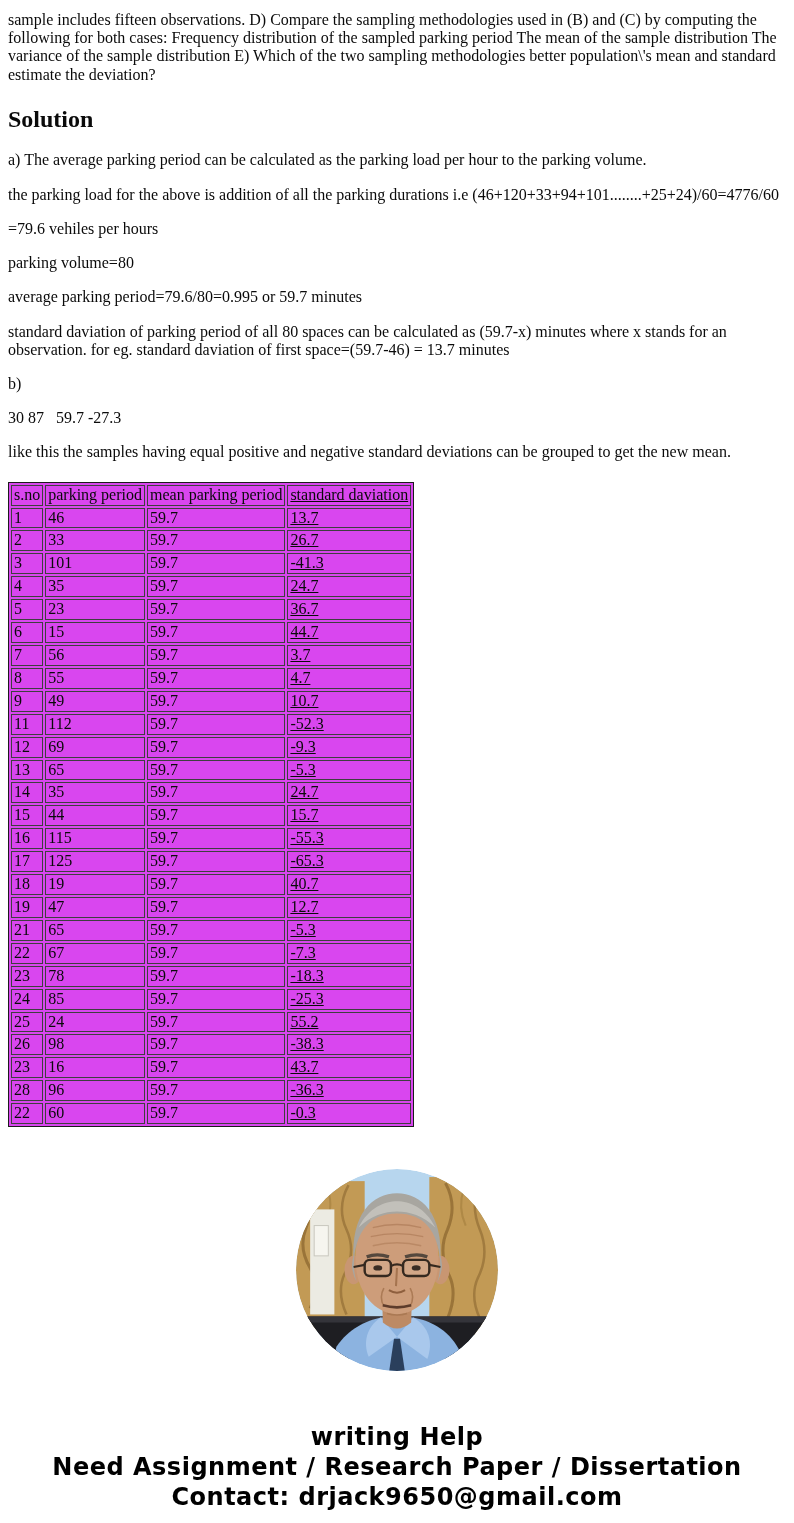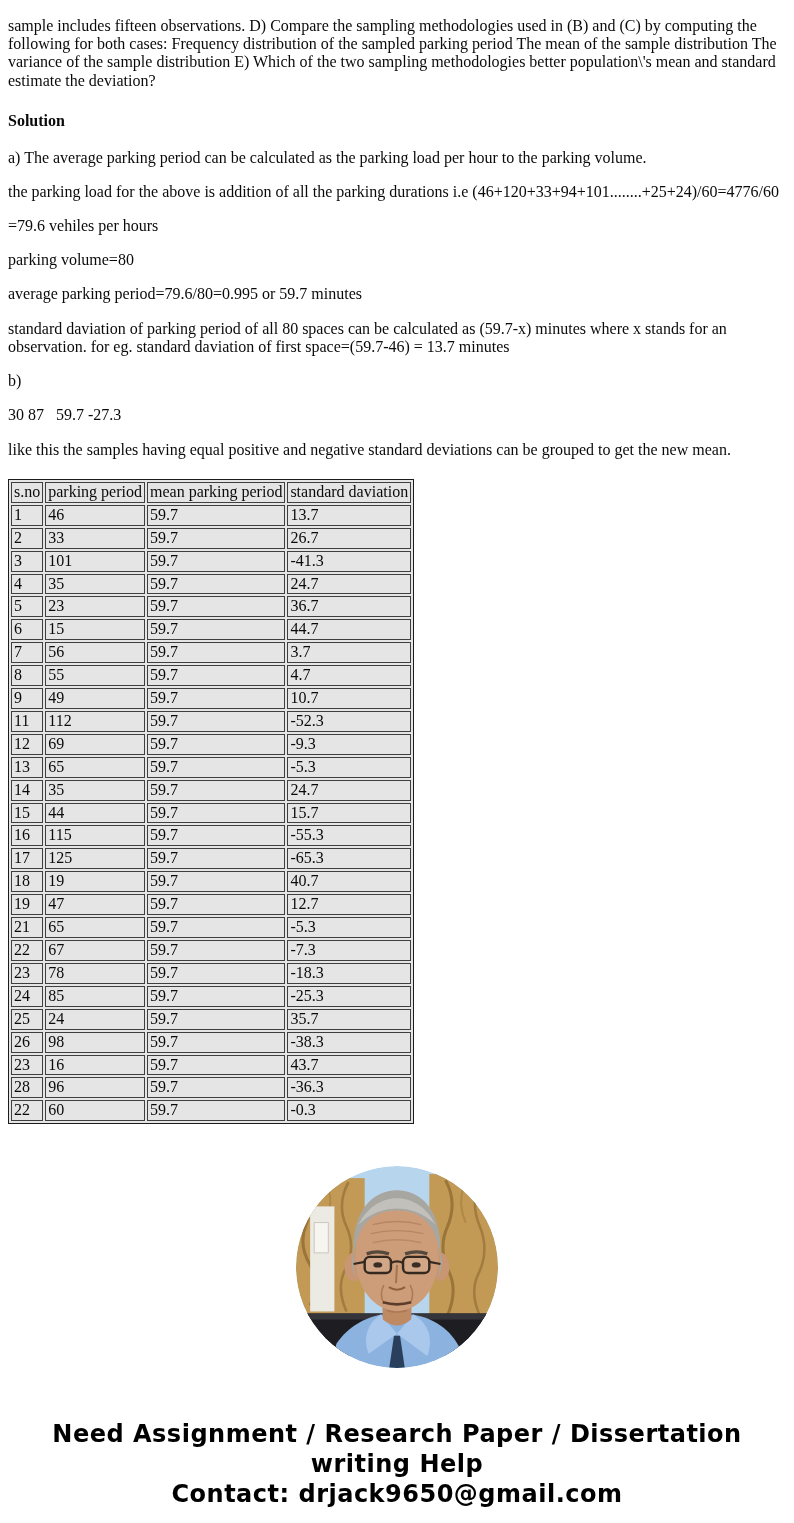--- a/index.html
+++ b/index.html
@@ -14,47 +14,47 @@
     width: 794px;
     min-height: 1523px;
     padding: 0 8px;
     overflow: hidden;
   }
   .para {
     margin: 16px 0;
     line-height: 1.14;
     white-space: pre-wrap;
   }
-  .para.first { margin-top: 17px; }
+  .para.first { margin-top: 11px; }
   h2.solution-heading {
-    font-size: 16px;
+    font-size: 24px;
     font-weight: bold;
     margin: 22px 0 19px 0;
     line-height: 1.1;
   }
   table.data-table {
     border-collapse: separate;
     border-spacing: 2px;
     border: 1px solid #1c1c1c;
     margin: 20px 0;
-    background: #e5e5e5;
+    background: #d946ef;
   }
   table.data-table th, table.data-table td {
     border: 1px solid #3f3f3f;
     font-weight: normal;
     text-align: left;
     vertical-align: top;
     padding: 0 2px 1px 2px;
     line-height: 1.12;
     white-space: nowrap;
   }
   .c0 { width: 29px; }
   .c1 { width: 97px; }
   .c2 { width: 136px; }
-  .c3 { width: 119px; }
+  .c3 { width: 119px; text-decoration: underline; }
   .avatar-wrap {
     width: 202px;
     height: 202px;
     margin: 42px auto 0 auto;
     border-radius: 50%;
     overflow: hidden;
   }
   .footer {
     margin-top: 51px;
     text-align: center;
@@ -224,21 +224,21 @@
         <tr>
           <td class="c0">24</td>
           <td class="c1">85</td>
           <td class="c2">59.7</td>
           <td class="c3">-25.3</td>
         </tr>
         <tr>
           <td class="c0">25</td>
           <td class="c1">24</td>
           <td class="c2">59.7</td>
-          <td class="c3">35.7</td>
+          <td class="c3">55.2</td>
         </tr>
         <tr>
           <td class="c0">26</td>
           <td class="c1">98</td>
           <td class="c2">59.7</td>
           <td class="c3">-38.3</td>
         </tr>
         <tr>
           <td class="c0">23</td>
           <td class="c1">16</td>
@@ -327,18 +327,18 @@
         <path d="M87,118 Q82,127 87,136" stroke="#a5744f" stroke-width="1.6" fill="none" opacity="0.85"></path>
         <path d="M113,118 Q118,127 113,136" stroke="#a5744f" stroke-width="1.6" fill="none" opacity="0.85"></path>
 
         <path d="M86,135 Q100,139 114,135" stroke="#5d3c2b" stroke-width="2.6" fill="none"></path>
         <path d="M90,143 Q100,146 110,143" stroke="#a5744f" stroke-width="1.5" fill="none" opacity="0.8"></path>
       </g>
     </svg>
   </div>
 
   <div class="footer">
+    <div>writing Help</div>
     <div>Need Assignment / Research Paper / Dissertation</div>
-    <div>writing Help</div>
     <div>Contact: drjack9650@gmail.com</div>
   </div>
 
 </div>
 
 </body></html>

